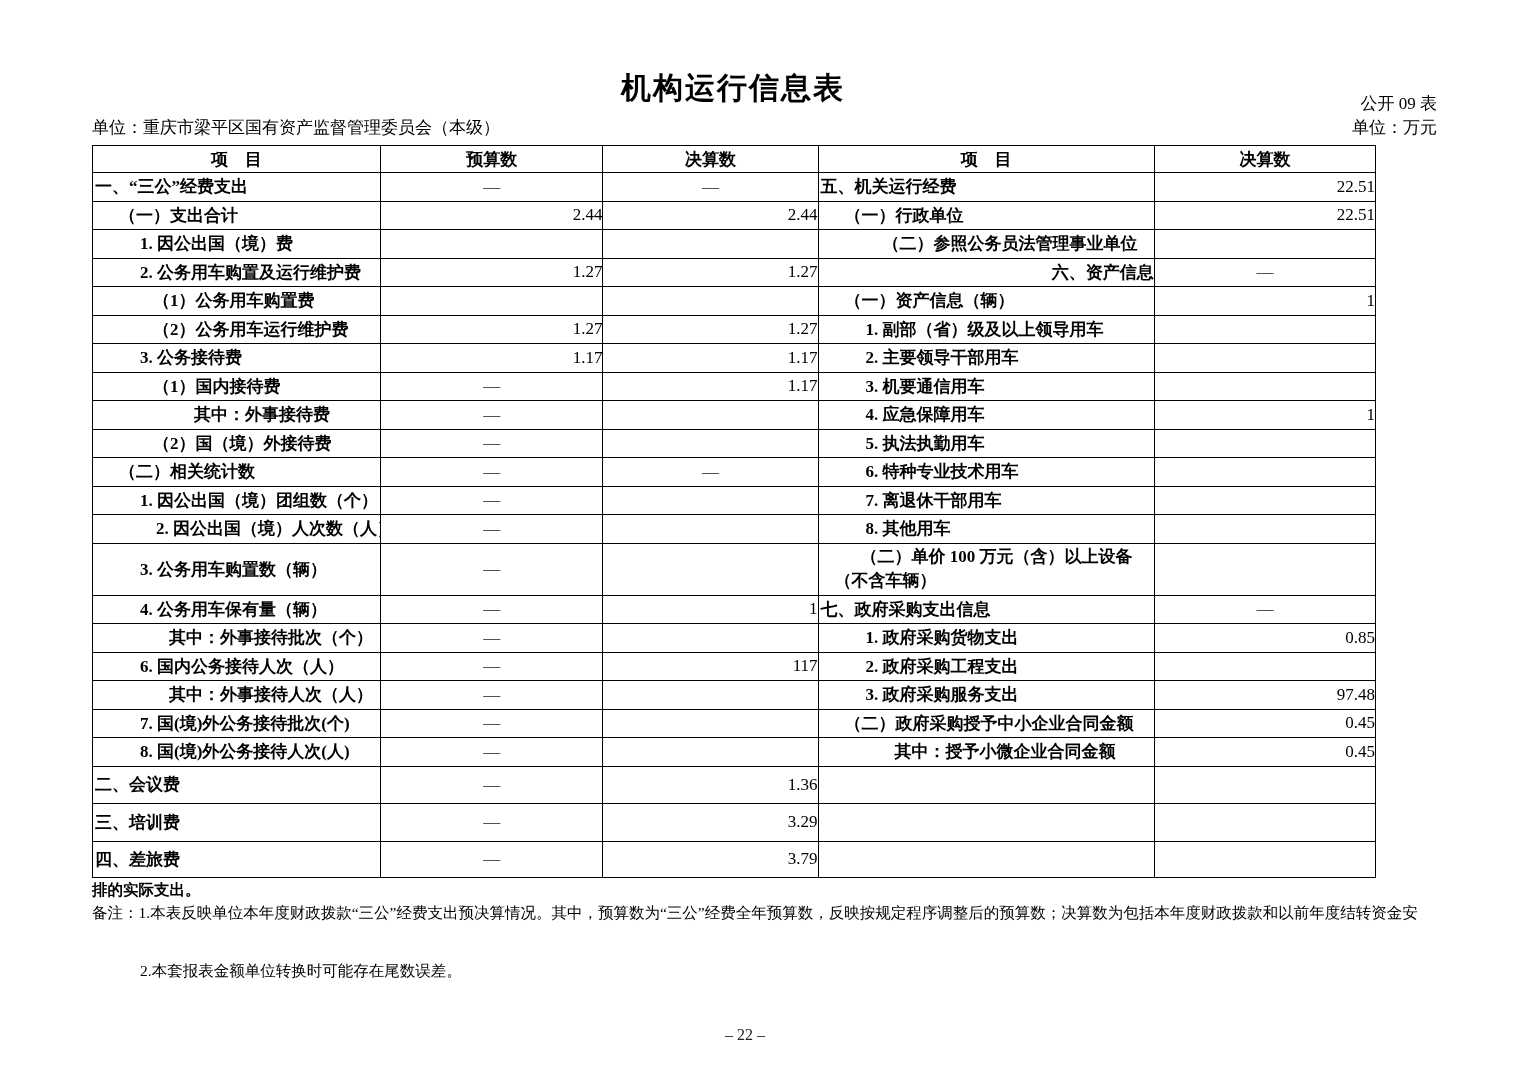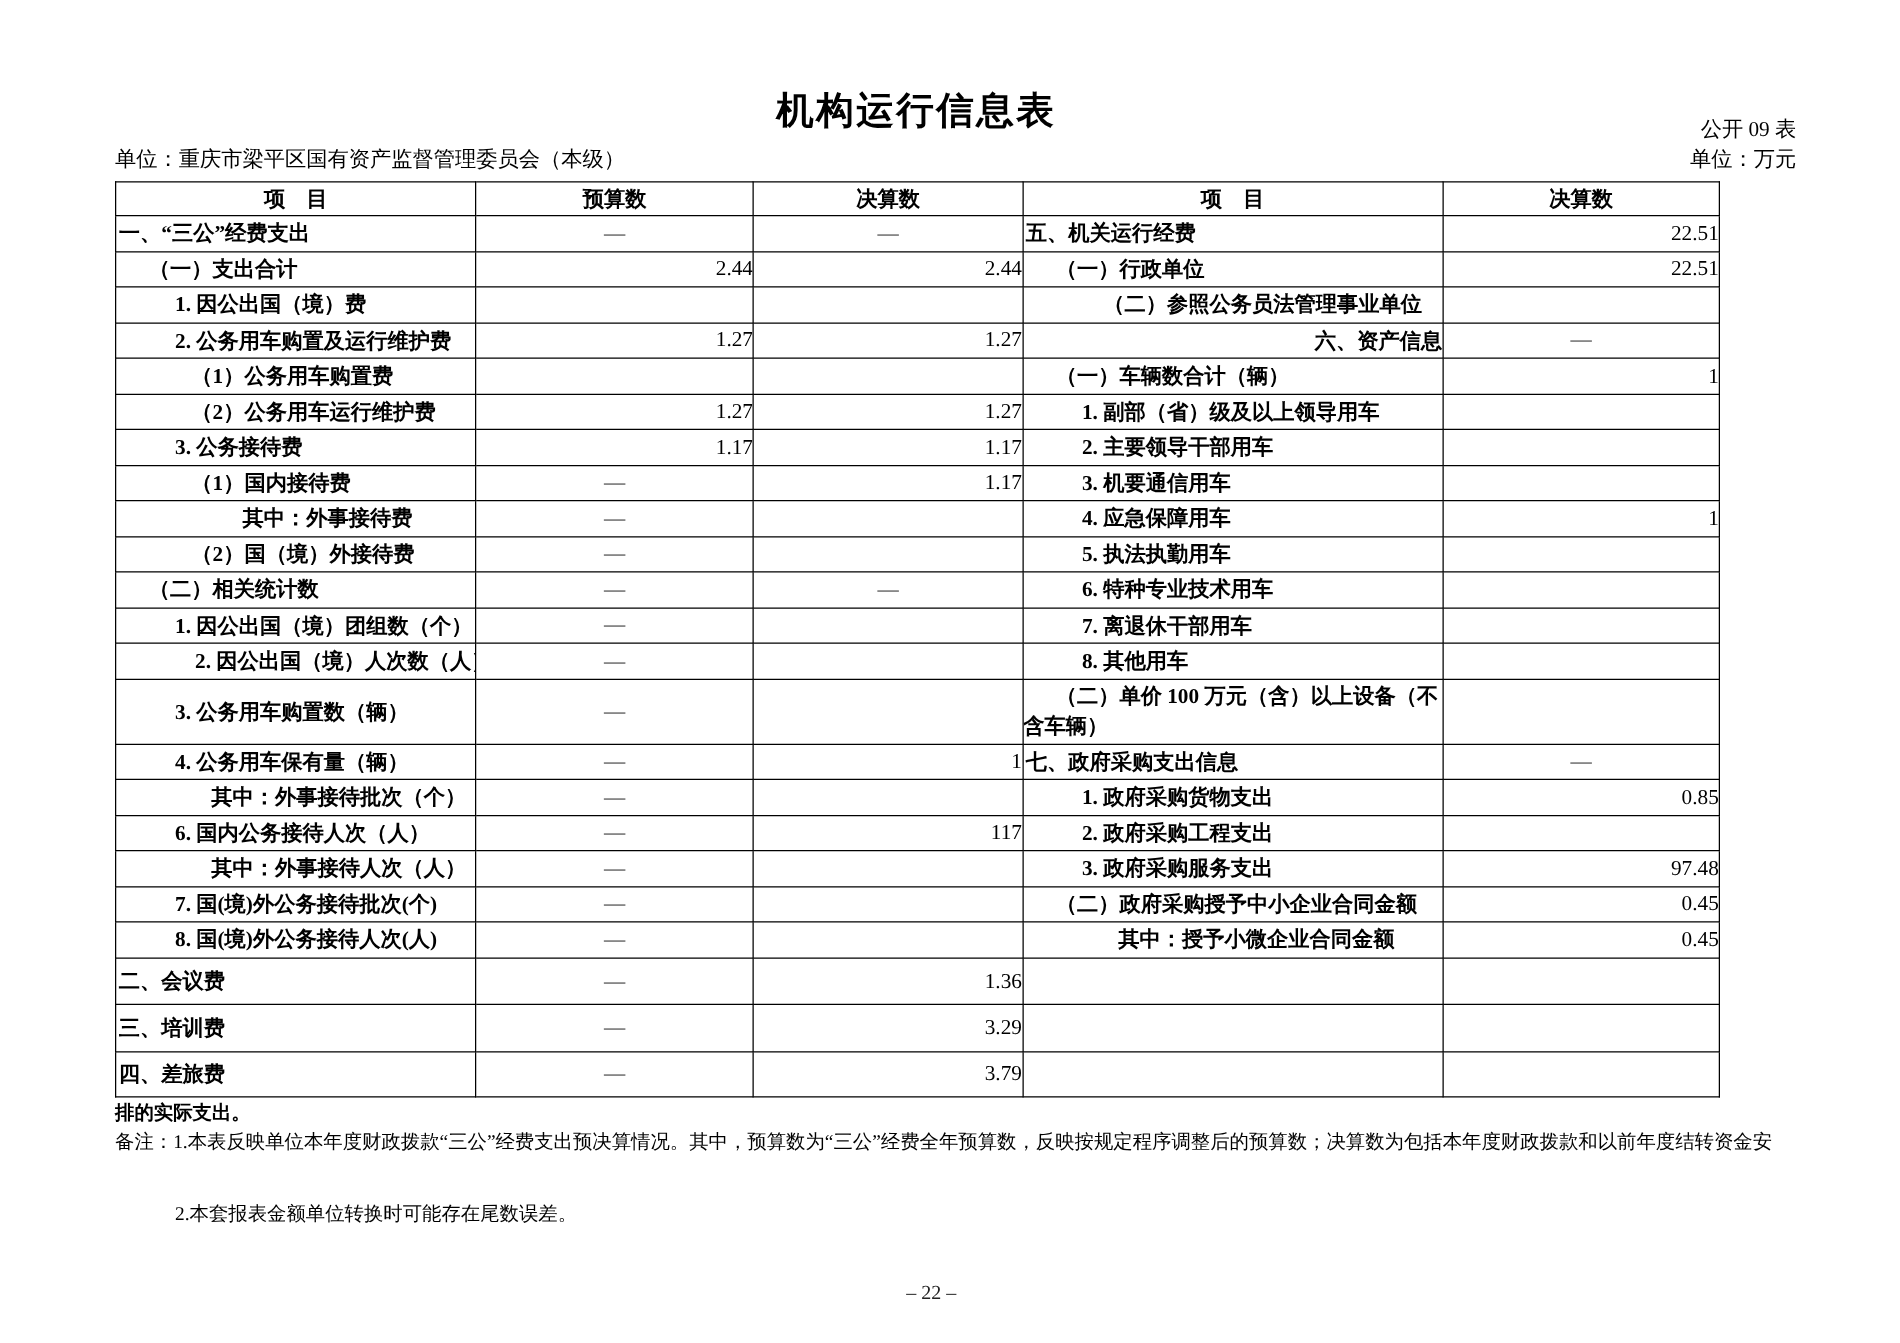--- a/index.html
+++ b/index.html
@@ -87,21 +87,21 @@
         <td class="lbl" style="text-indent: 47px;">2. 公务用车购置及运行维护费</td>
         <td class="num">1.27</td>
         <td class="num">1.27</td>
         <td class="lbl" style="text-indent: 2px; text-align: right;">六、资产信息</td>
         <td class="dash">—</td>
       </tr>
       <tr style="height: 28.5px;">
         <td class="lbl" style="text-indent: 60px;">（1）公务用车购置费</td>
         <td class="num"></td>
         <td class="num"></td>
-        <td class="lbl" style="text-indent: 26px;">（一）车辆数合计（辆）</td>
+        <td class="lbl" style="text-indent: 26px;">（一）资产信息（辆）</td>
         <td class="num">1</td>
       </tr>
       <tr style="height: 28.5px; padding-left: 24px;">
         <td class="lbl" style="text-indent: 60px;">（2）公务用车运行维护费</td>
         <td class="num">1.27</td>
         <td class="num">1.27</td>
         <td class="lbl" style="text-indent: 47px;">1. 副部（省）级及以上领导用车</td>
         <td class="num"></td>
       </tr>
       <tr style="height: 28.5px;">
@@ -150,21 +150,21 @@
         <td class="lbl" style="text-indent: 47px; padding-left: 16px;">2. 因公出国（境）人次数（人）</td>
         <td class="dash">—</td>
         <td class="num"></td>
         <td class="lbl" style="text-indent: 47px;">8. 其他用车</td>
         <td class="num"></td>
       </tr>
       <tr style="height: 52px;">
         <td class="lbl" style="text-indent: 47px;">3. 公务用车购置数（辆）</td>
         <td class="dash">—</td>
         <td class="num"></td>
-        <td class="lbl wrap" style="text-indent: 26px;">（二）单价 100 万元（含）以上设备（不含车辆）</td>
+        <td class="lbl wrap" style="text-indent: 26px; padding-left: 16px;">（二）单价 100 万元（含）以上设备（不含车辆）</td>
         <td class="num"></td>
       </tr>
       <tr style="height: 28.5px;">
         <td class="lbl" style="text-indent: 47px;">4. 公务用车保有量（辆）</td>
         <td class="dash">—</td>
         <td class="num">1</td>
         <td class="lbl" style="text-indent: 2px;">七、政府采购支出信息</td>
         <td class="dash">—</td>
       </tr>
       <tr style="height: 28.5px;">

